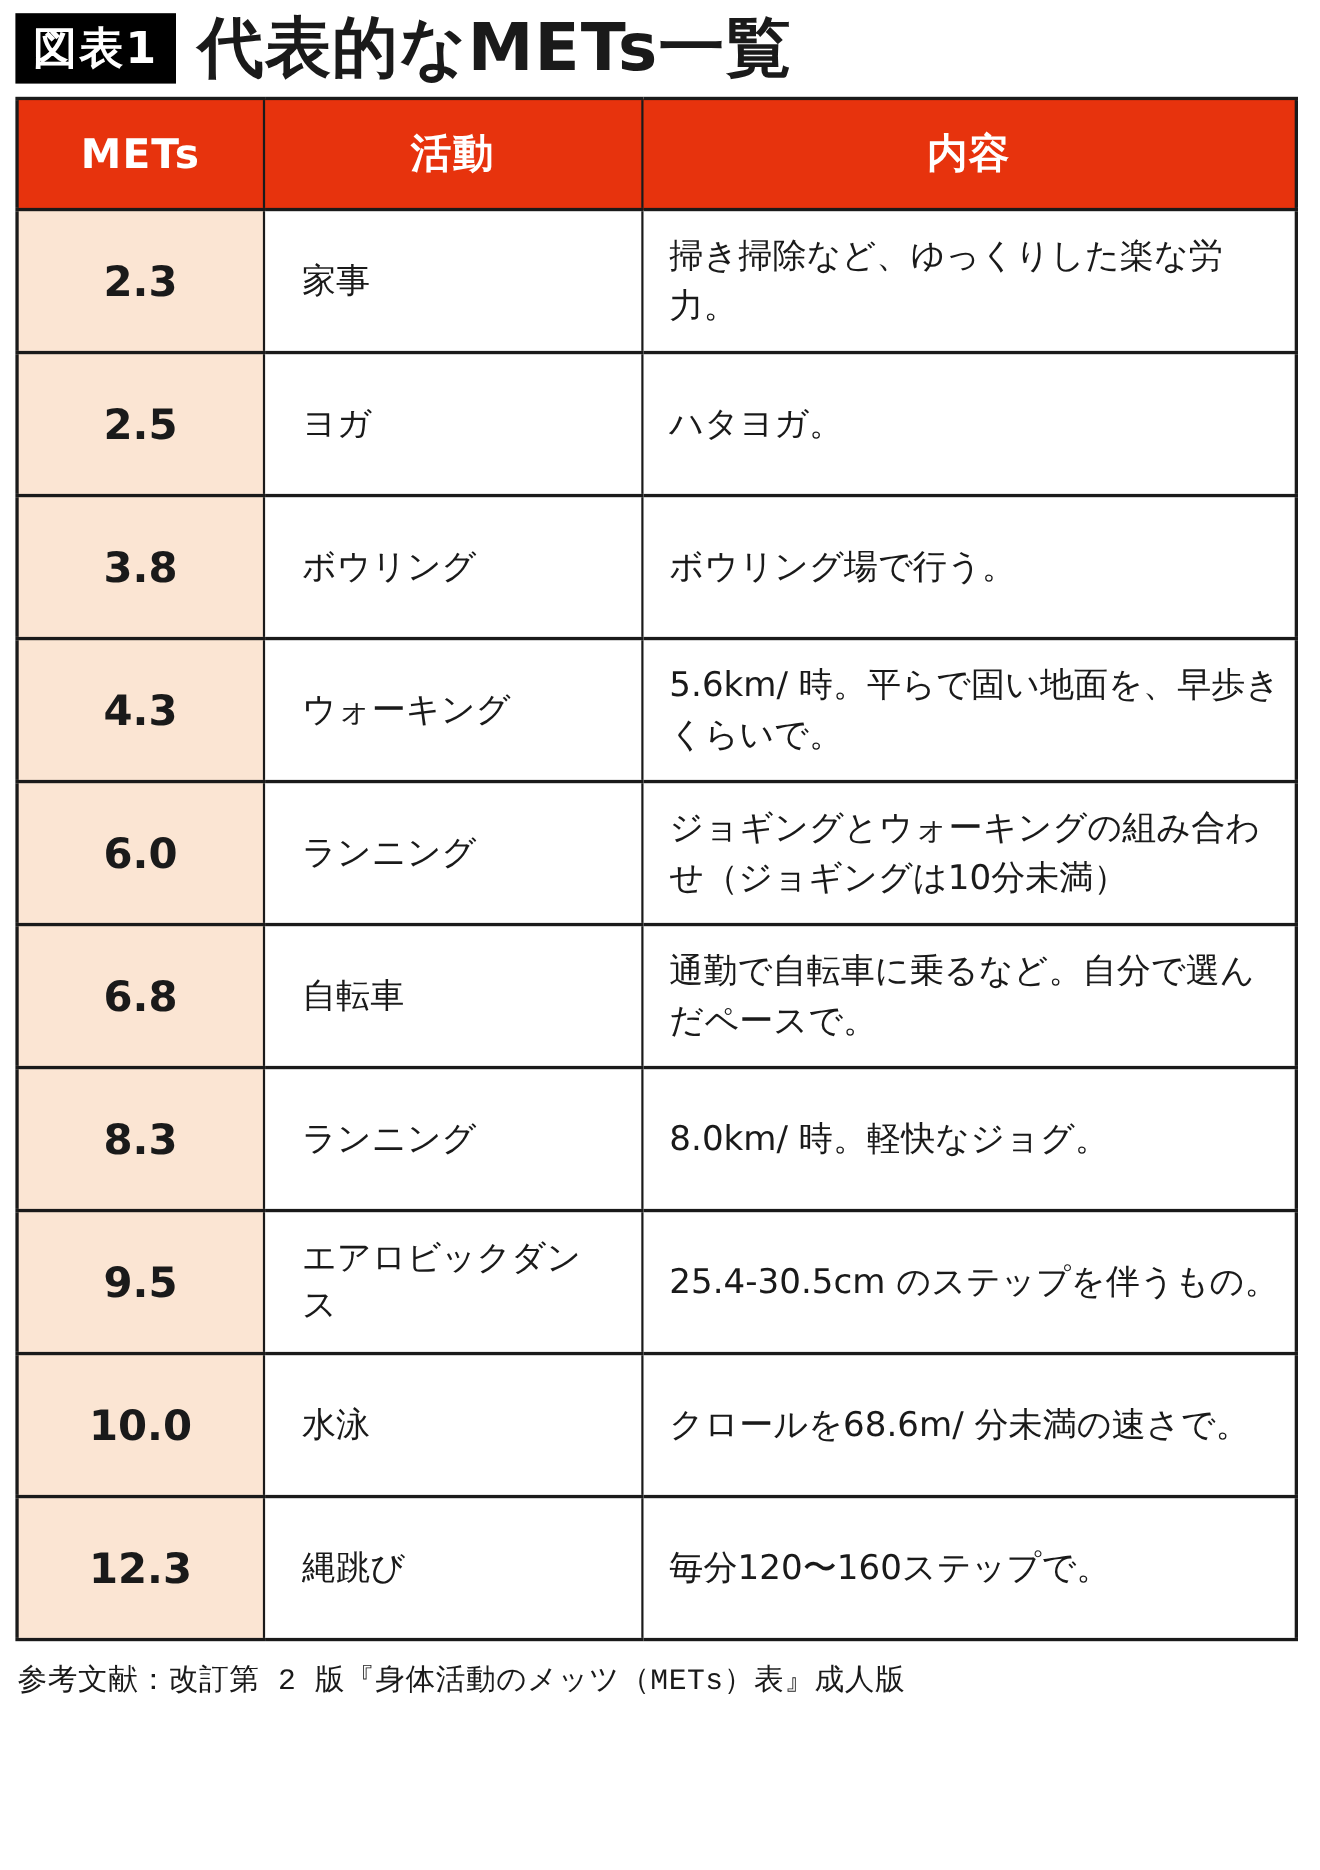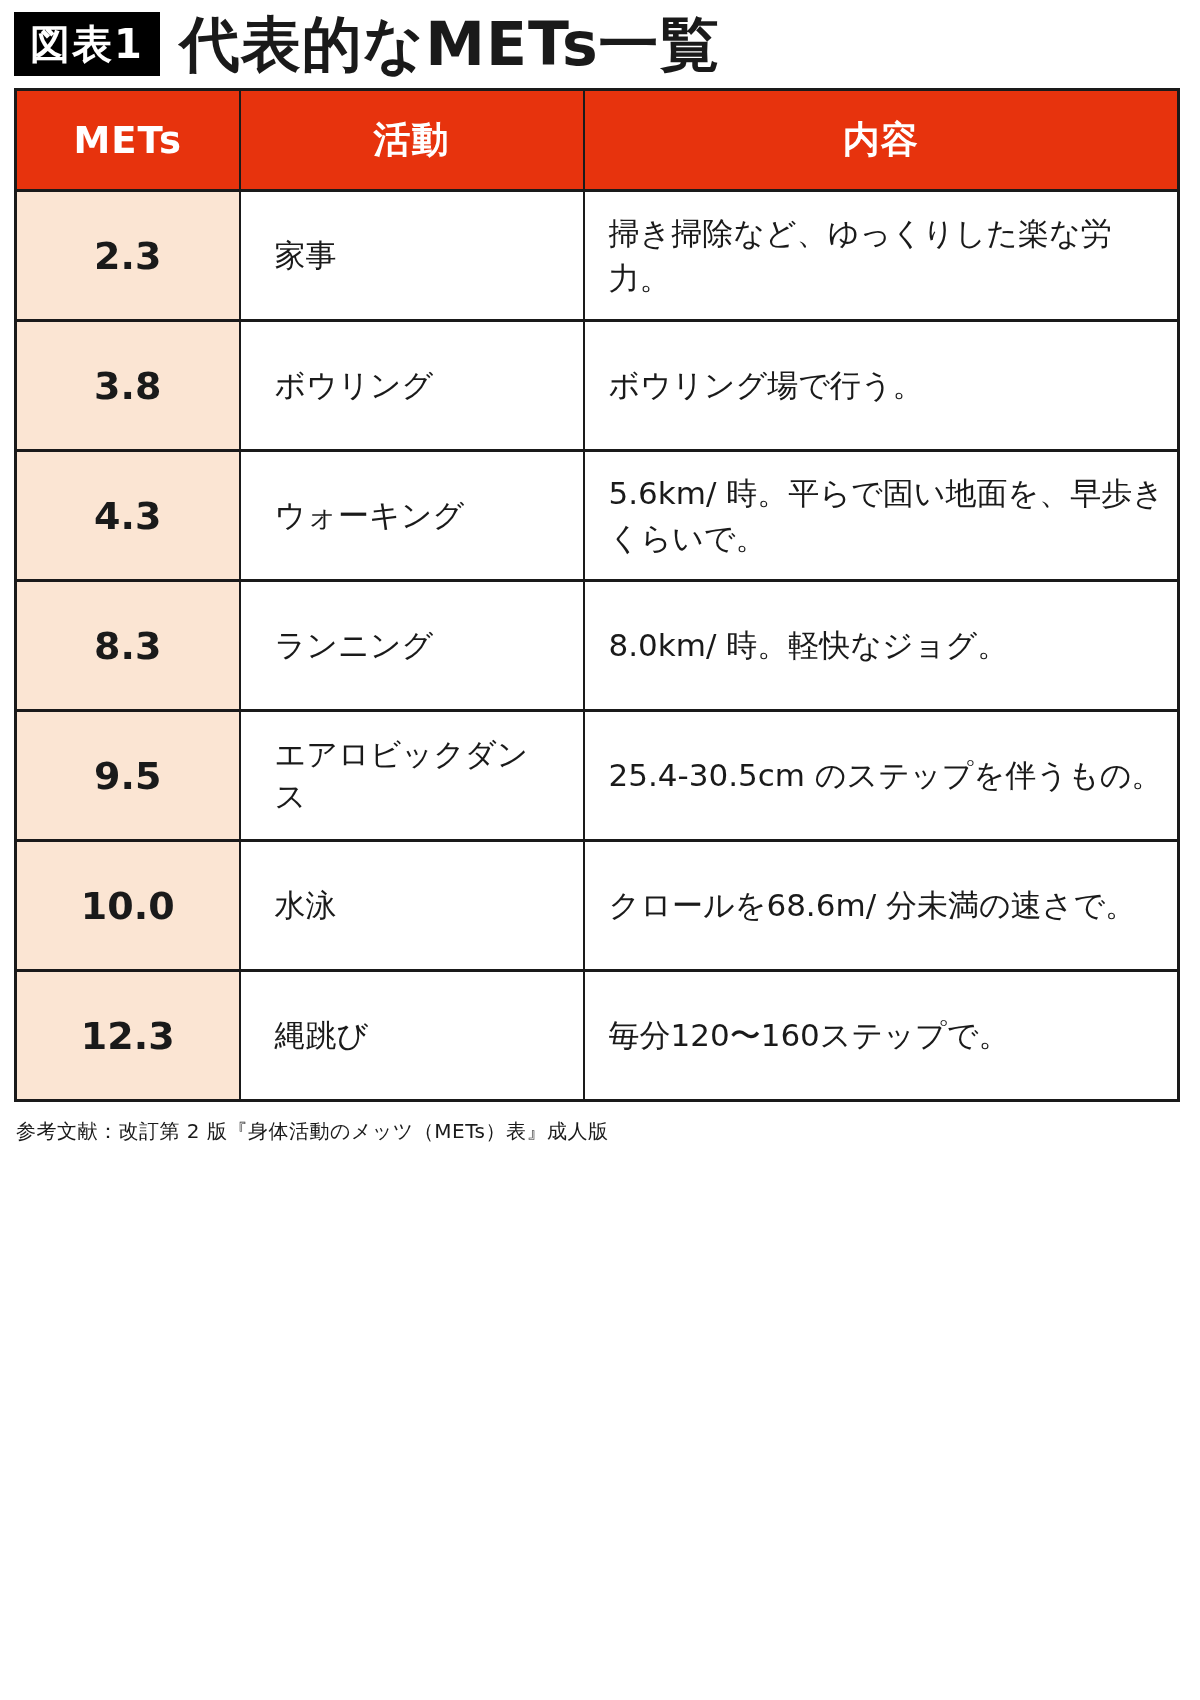--- a/index.html
+++ b/index.html
@@ -47,21 +47,21 @@
     height:101px;font-size:37px;font-weight:bold;text-align:center;
     letter-spacing:1px;
   }
   .mets-table tbody td{height:130px;font-size:31px;}
   .mets-table td.mets{
     background:var(--mets-col-bg);text-align:center;
     font-size:38px;font-weight:bold;letter-spacing:0;
   }
   .mets-table td.activity{padding-left:34px;padding-right:24px;line-height:1.35;}
   .mets-table td.desc{padding-left:24px;padding-right:12px;line-height:1.42;}
-  .footnote{margin:16px 0 0 2px;font-size:20px;letter-spacing:0.5px;}
+  .footnote{margin:16px 0 0 2px;font-size:27px;letter-spacing:0.5px;font-family:Liberation Mono, monospace;}
 </style>
 </head>
 <body>
 
 <div class="page">
 
   <div class="title-row">
     <span class="title-badge">図表1</span>
     <h1 class="title-text">代表的なMETs一覧</h1>
   </div>
@@ -79,28 +79,43 @@
         <th>内容</th>
       </tr>
     </thead>
     <tbody>
         <tr>
           <td class="mets">2.3</td>
           <td class="activity">家事</td>
           <td class="desc">掃き掃除など、ゆっくりした楽な労力。</td>
         </tr>
         <tr>
+          <td class="mets">2.5</td>
+          <td class="activity">ヨガ</td>
+          <td class="desc">ハタヨガ。</td>
+        </tr>
+        <tr>
           <td class="mets">3.8</td>
           <td class="activity">ボウリング</td>
           <td class="desc">ボウリング場で行う。</td>
         </tr>
         <tr>
           <td class="mets">4.3</td>
           <td class="activity">ウォーキング</td>
           <td class="desc">5.6km/ 時。平らで固い地面を、早歩きくらいで。</td>
+        </tr>
+        <tr>
+          <td class="mets">6.0</td>
+          <td class="activity">ランニング</td>
+          <td class="desc">ジョギングとウォーキングの組み合わせ（ジョギングは10分未満）</td>
+        </tr>
+        <tr>
+          <td class="mets">6.8</td>
+          <td class="activity">自転車</td>
+          <td class="desc">通勤で自転車に乗るなど。自分で選んだペースで。</td>
         </tr>
         <tr>
           <td class="mets">8.3</td>
           <td class="activity">ランニング</td>
           <td class="desc">8.0km/ 時。軽快なジョグ。</td>
         </tr>
         <tr>
           <td class="mets">9.5</td>
           <td class="activity">エアロビックダンス</td>
           <td class="desc">25.4-30.5cm のステップを伴うもの。</td>

